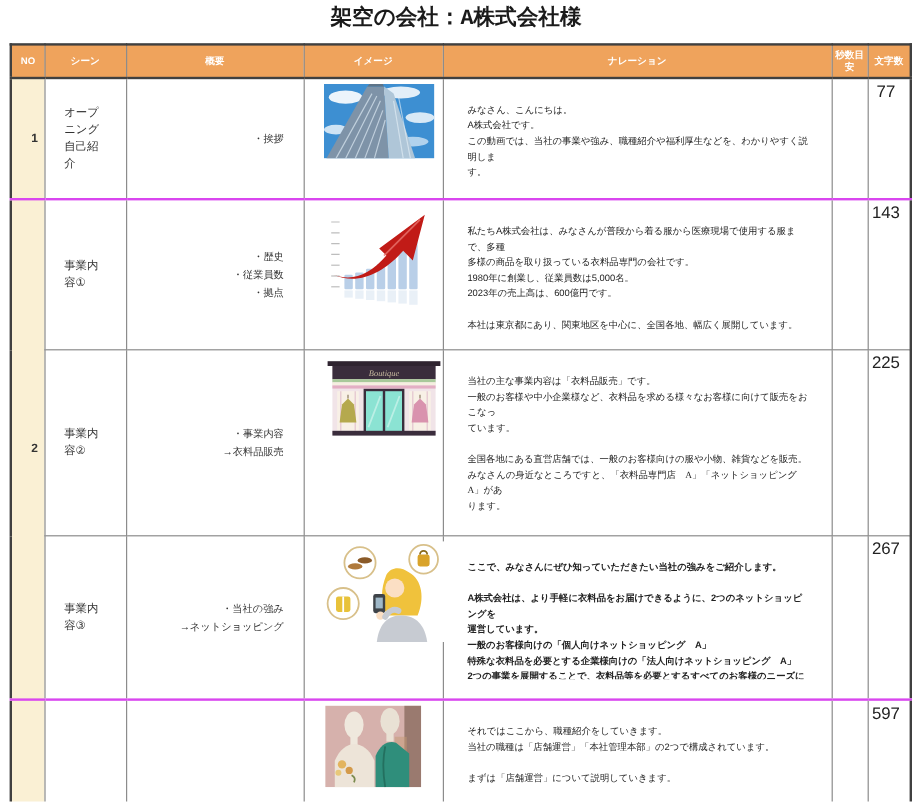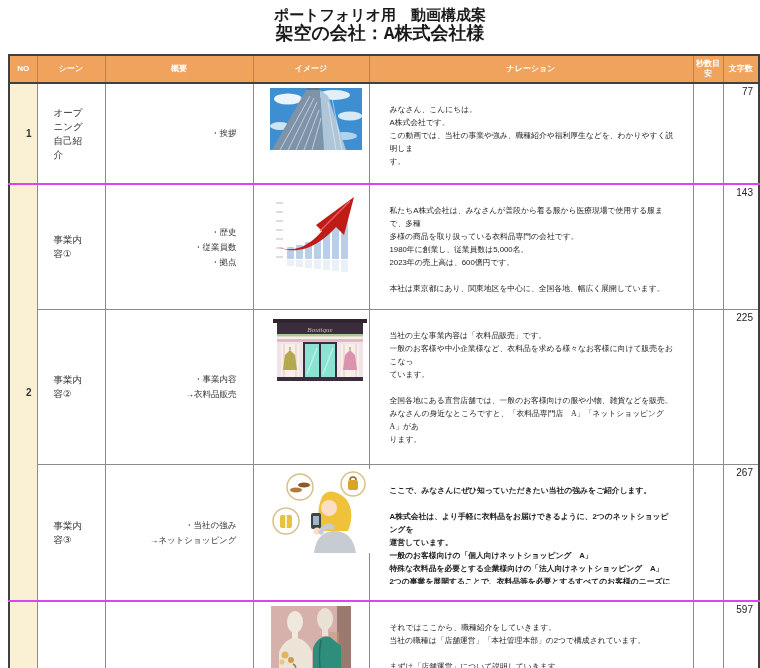--- a/index.html
+++ b/index.html
@@ -42,31 +42,30 @@
   td.imagecell{text-align:center;vertical-align:top;padding-top:4px;margin-left:18px;}
   td.narration{vertical-align:top;}
   td.narration .clip{
     overflow:hidden;padding:3px 3px 0 4px;
     font-size:7.8px;line-height:13px;color:#222;white-space:pre-wrap;
   }
   .clip.c1{height:64px;} .clip.c2{height:89px;} .clip.c3{height:119px;font-family:Liberation Serif, serif;}
   .clip.c4{height:100px;font-weight:bold;} .clip.c5{height:176px;}
   td.seconds{background:#ffffff;}
   td.chars{
-    vertical-align:top;text-align:right;font-size:10px;color:#222;
+    vertical-align:top;text-align:center;font-size:14px;color:#222;
     padding:2px 5px 0 0;
     border-radius:12px;
   }
   svg{display:block;margin:0 auto;}
 </style>
 </head>
 <body>
 
 <div class="titles">
-  <div class="doc-title">ポートフォリオ用　動画構成案</div>
   <div class="doc-subtitle">架空の会社：A株式会社様</div>
 </div>
 
 <table class="storyboard">
   <colgroup>
     <col style="width:28px">
       <col style="width:68px">
       <col style="width:148px">
     <col style="width:116px">
       <col style="width:324px">

